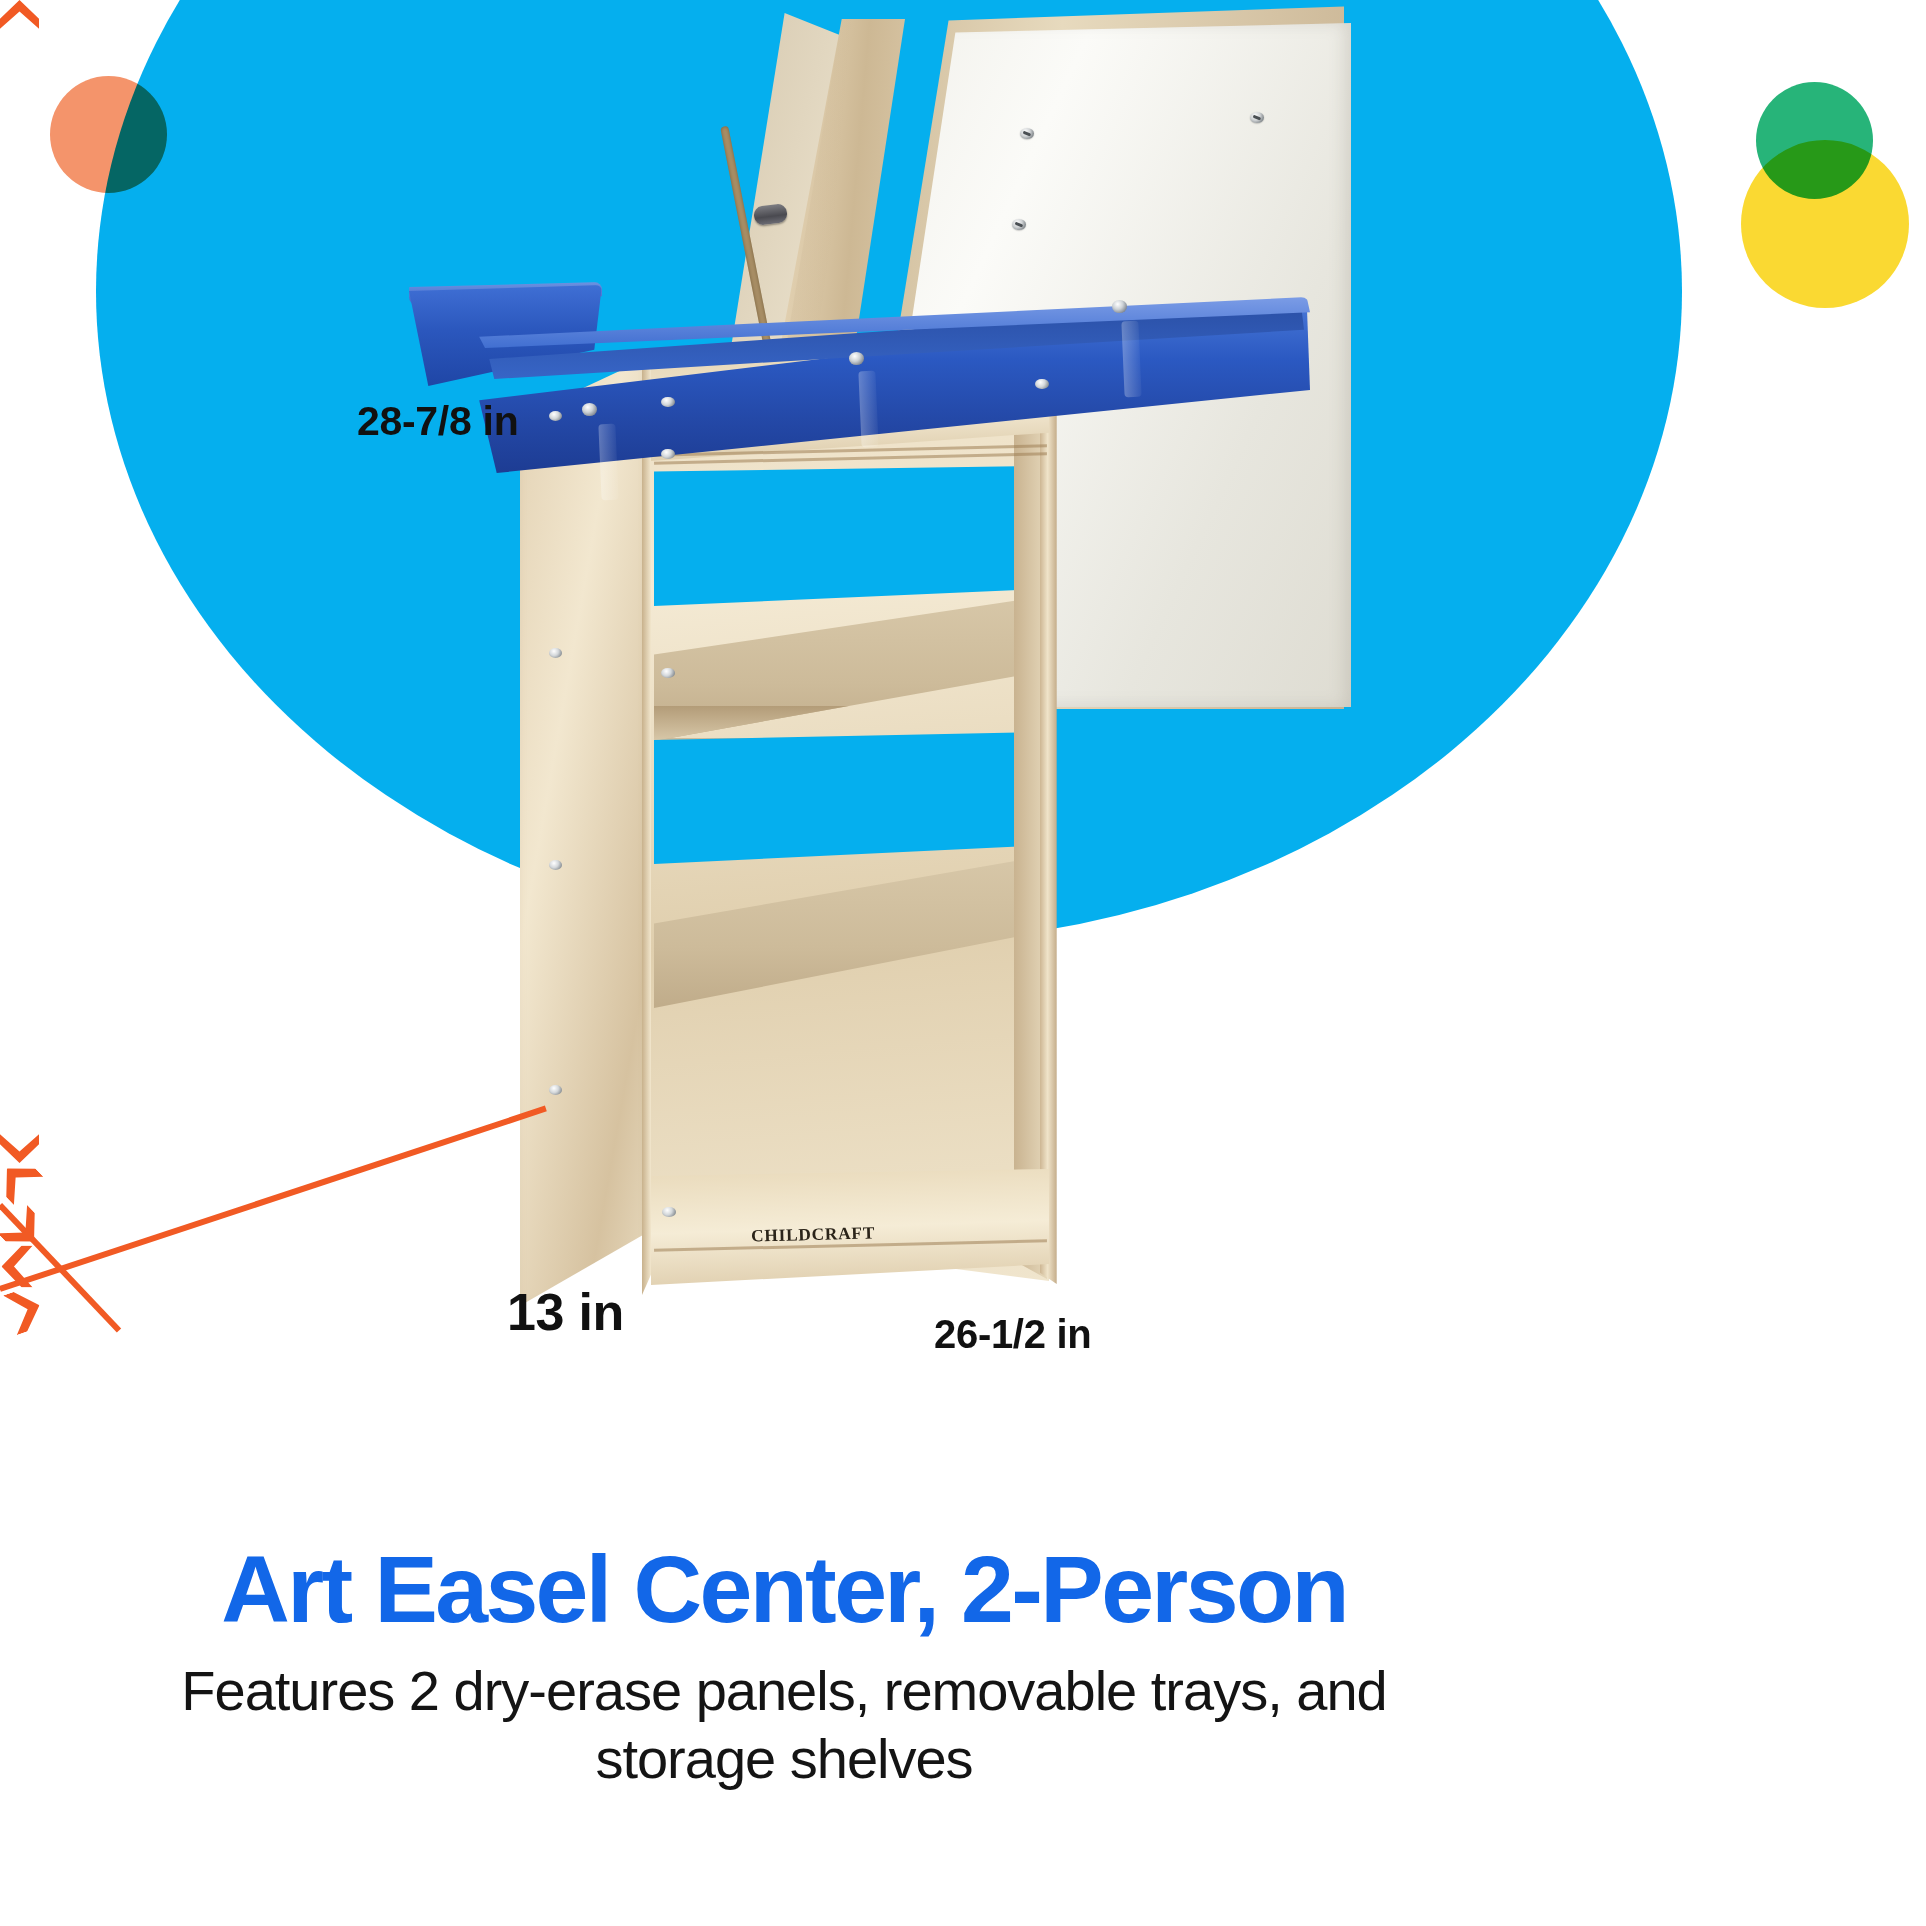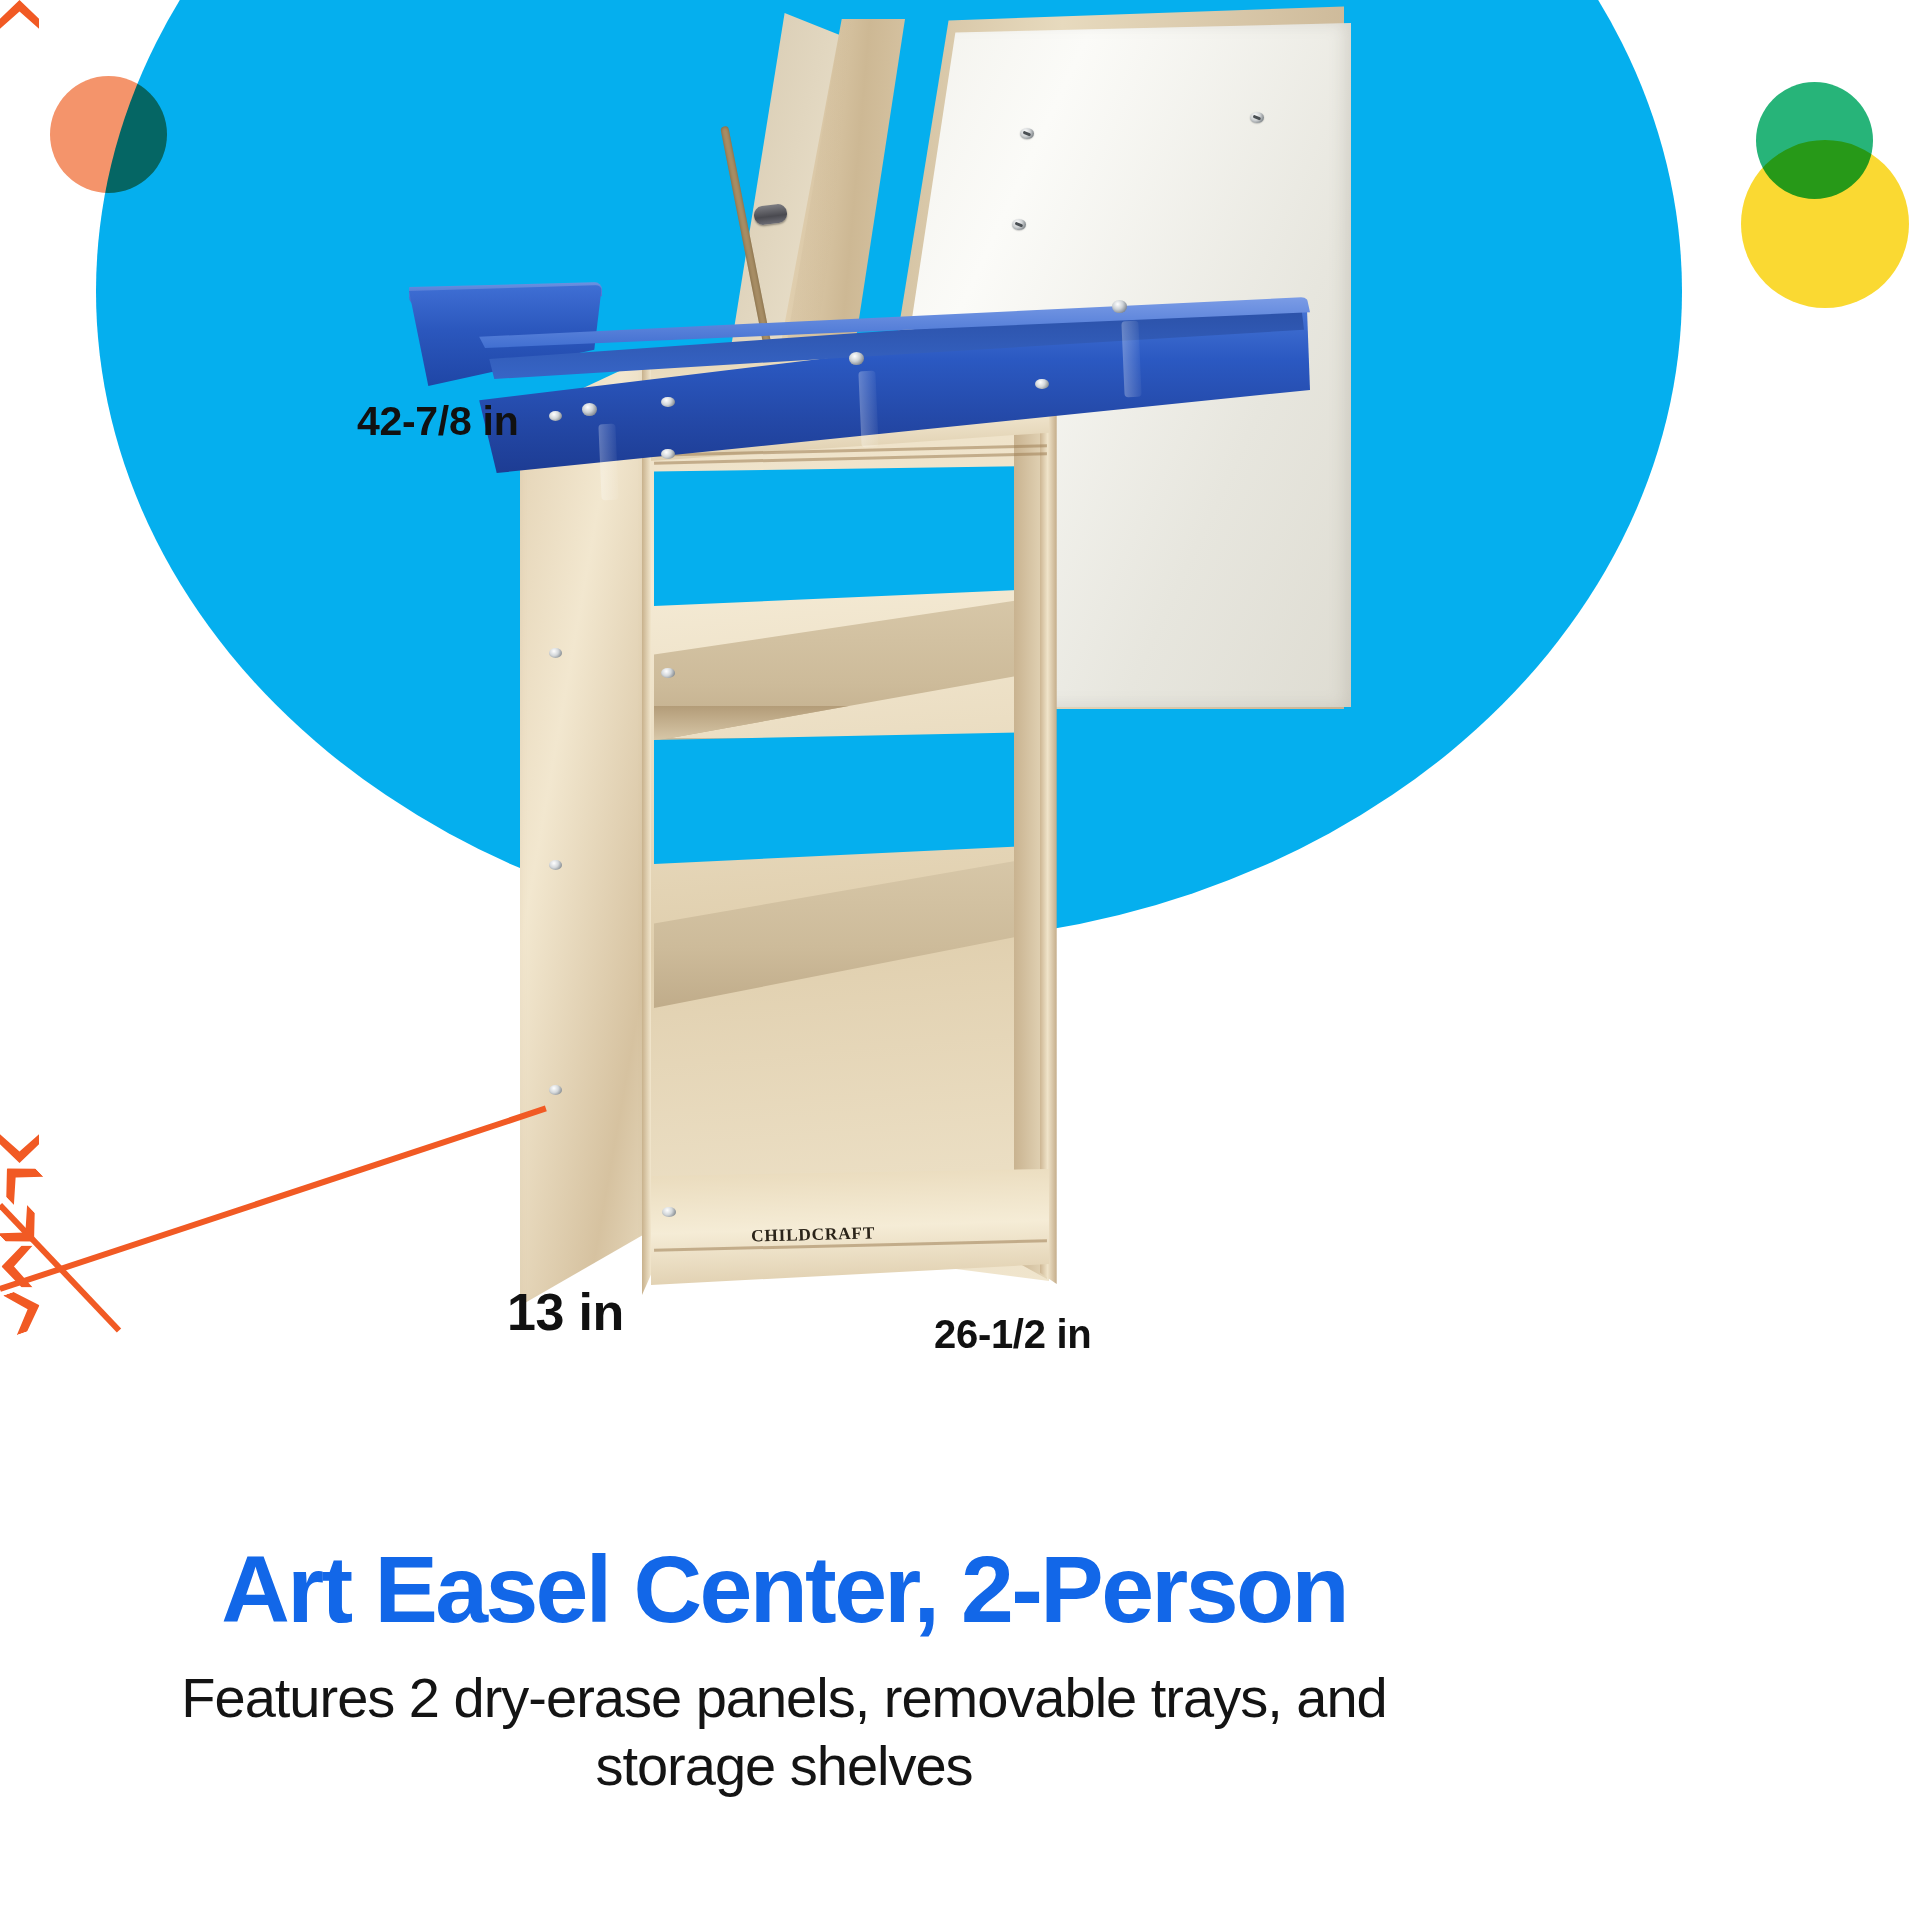--- a/index.html
+++ b/index.html
@@ -240,21 +240,21 @@
   #label-width{left:934px;top:1312px;font-size:40px;}
 
   
   #caption{position:absolute;left:0;top:1541px;width:1568px;text-align:center;}
   #caption h1{
     margin:0;font-size:95px;line-height:1.02;font-weight:700;
     color:var(--titleblue);letter-spacing:-2.6px;
     font-family:"Liberation Sans",sans-serif;
   }
   #caption p{
-    margin:26px auto 0;font-size:56px;line-height:1.22;font-weight:400;
+    margin:19px auto 0;font-size:56px;line-height:1.22;font-weight:400;
     color:#141414;max-width:1387px;letter-spacing:-1px;
     font-family:"Liberation Sans",sans-serif;
   }
 </style>
 </head>
 <body>
 
 <div id="stage" style="--blue:#05AFEE;--orange:#F15A24;--salmon:#F4946B;--green:#27B479;--yellow:#FAD932;--titleblue:#1267E8;">
 
   <div class="blob"></div>
@@ -326,21 +326,21 @@
     <div class="cab-screw cs7"></div>
     <div class="cab-screw cs8"></div>
     <div class="cab-screw cs9"></div>
 
     <div class="brand">CHILDCRAFT</div>
   </div>
 
   <div id="v-arrow-top"></div>
   <div id="v-line"></div>
   <div id="v-arrow-bot"></div>
-  <div id="label-height" class="dim-label">42-7/8 in</div>
+  <div id="label-height" class="dim-label">28-7/8 in</div>
 
   <div id="d-arrow-up"></div>
   <div id="d-line"></div>
   <div id="d-arrow-dn"></div>
   <div id="label-depth" class="dim-label">13 in</div>
 
   <div id="w-arrow-left"></div>
   <div id="w-line"></div>
   <div id="w-arrow-right"></div>
   <div id="label-width" class="dim-label">26-1/2 in</div>

